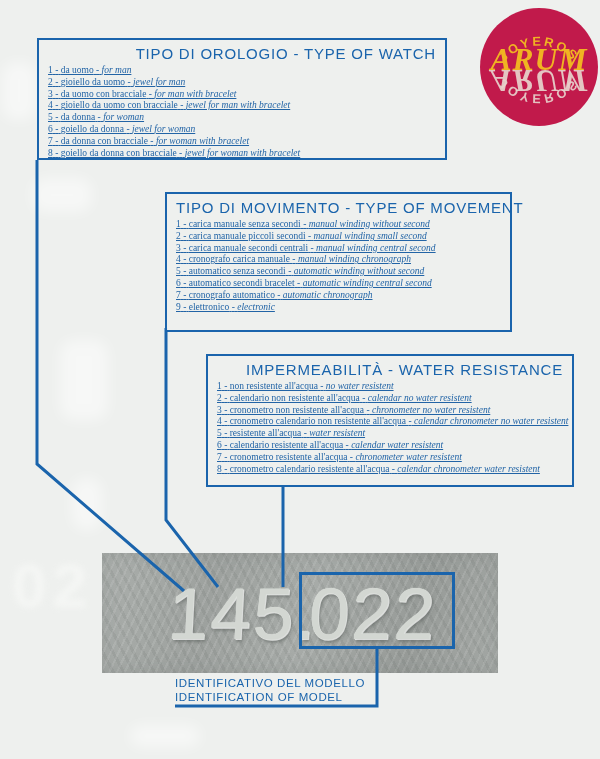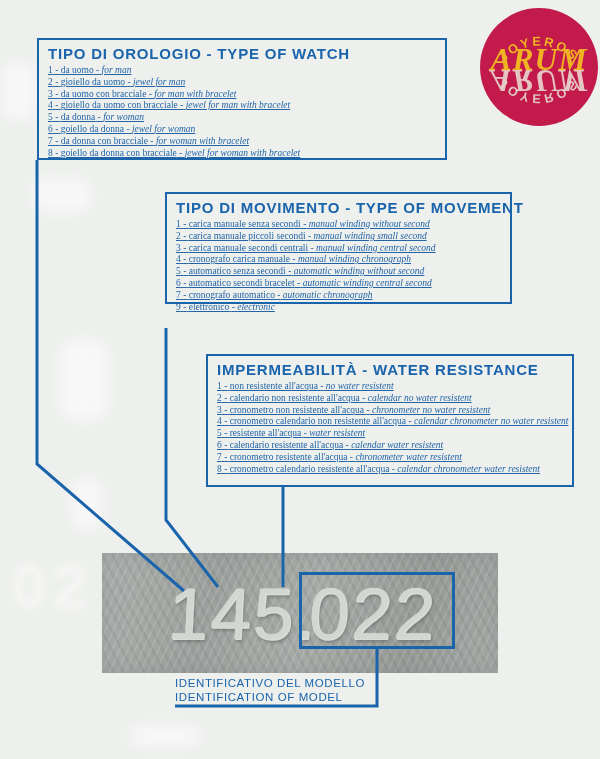--- a/index.html
+++ b/index.html
@@ -17,23 +17,24 @@
   .smudge{
     position:absolute;background:rgba(255,255,255,.5);
     filter:blur(7px);border-radius:14px;pointer-events:none;z-index:0;
   }
   
   .info-box{
     position:absolute;border:2px solid #1a64ac;background:rgba(238,240,238,.92);
     padding:4px 9px 0 9px;box-sizing:border-box;z-index:3;
   }
   .box-title{
-    color:#1a64ac;font-weight:bold;font-size:15px;letter-spacing:.8px;
+    color:#1a64ac;font-weight:normal;font-size:15px;letter-spacing:.8px;
     line-height:18px;white-space:nowrap;margin:1px 0 2px 0;
     font-family:"Liberation Sans",sans-serif;
+    text-align:right;
   }
   .box-items{list-style:none;margin:0;padding:0;}
   .box-items li{
     font-family:"Liberation Serif",serif;font-size:9.5px;line-height:11.8px;
     color:#2264a6;white-space:nowrap;text-decoration:underline;
   }
   .box-items .en{font-style:italic;}
   
   #lines{position:absolute;left:0;top:0;z-index:2;pointer-events:none;}
   
@@ -108,21 +109,21 @@
       <li><span>5</span> <span>-</span> <span>da donna</span> <span>-</span> <span class="en">for woman</span></li>
 
       <li><span>6</span> <span>-</span> <span>goiello da donna</span> <span>-</span> <span class="en">jewel for woman</span></li>
 
       <li><span>7</span> <span>-</span> <span>da donna con bracciale</span> <span>-</span> <span class="en">for woman with bracelet</span></li>
 
       <li><span>8</span> <span>-</span> <span>goiello da donna con bracciale</span> <span>-</span> <span class="en">jewel for woman with bracelet</span></li>
     </ul>
 </div>
 
-<div class="info-box" style="left:165px;top:192px;width:347px;height:112px;">
+<div class="info-box" style="left:165px;top:192px;width:347px;height:140px;">
   <div class="box-title">TIPO DI MOVIMENTO - TYPE OF MOVEMENT</div>
   <ul class="box-items">
 
       <li><span>1</span> <span>-</span> <span>carica manuale senza secondi</span> <span>-</span> <span class="en">manual winding without second</span></li>
 
       <li><span>2</span> <span>-</span> <span>carica manuale piccoli secondi</span> <span>-</span> <span class="en">manual winding small second</span></li>
 
       <li><span>3</span> <span>-</span> <span>carica manuale secondi centrali</span> <span>-</span> <span class="en">manual winding central second</span></li>
 
       <li><span>4</span> <span>-</span> <span>cronografo carica manuale</span> <span>-</span> <span class="en">manual winding chronograph</span></li>

